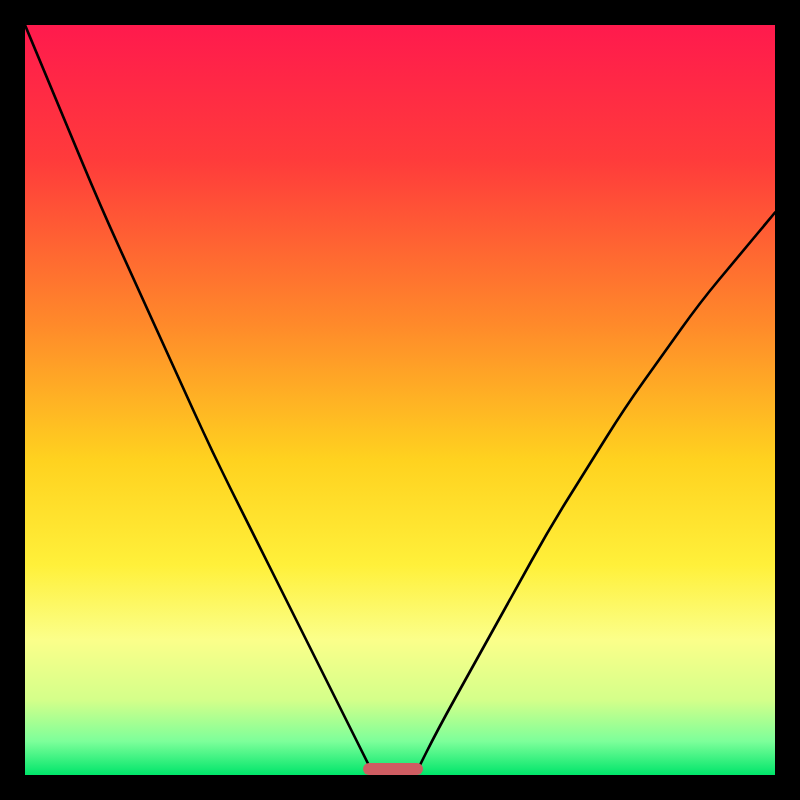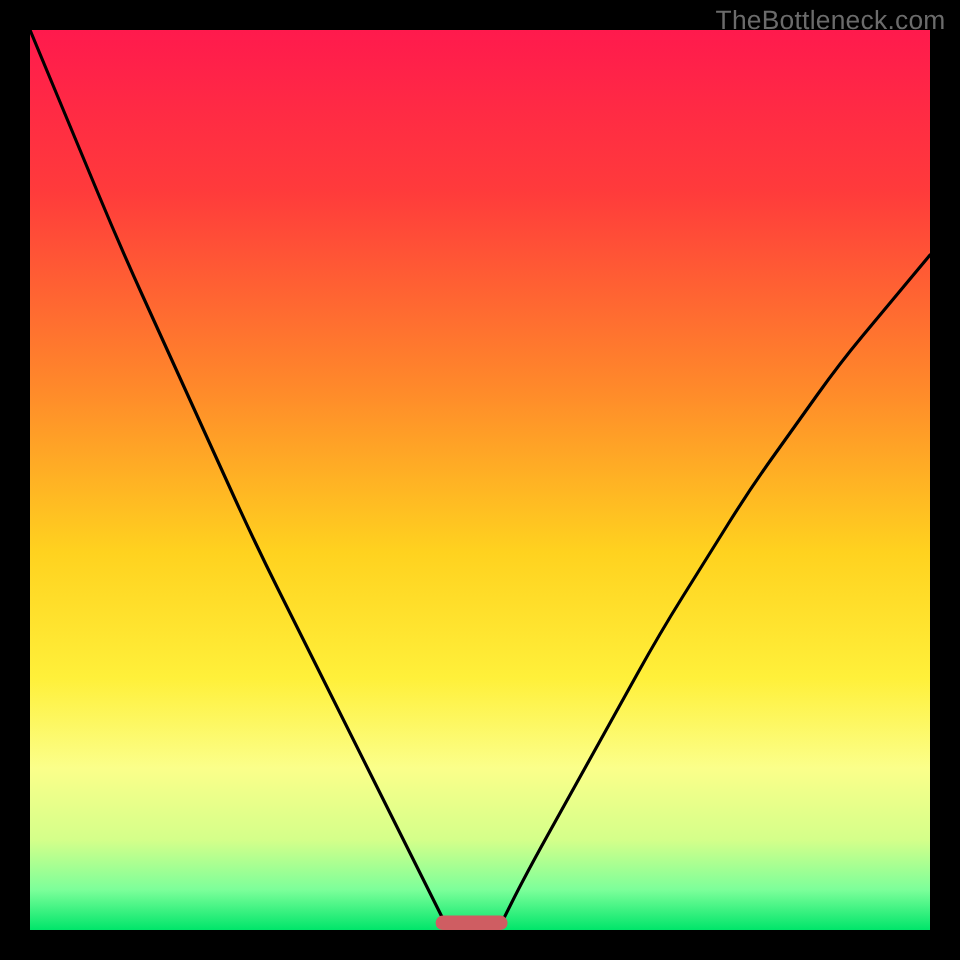--- a/index.html
+++ b/index.html
@@ -46,21 +46,20 @@
     height: 12px;
     border-radius: 6px;
     background: #cf5d62;
   }
 </style>
 </head>
 <body>
 
 <div class="frame">
 
-  <div class="watermark">TheBottleneck.com</div>
 
   <div class="plot-area">
 
     <svg class="gradient" viewBox="0 0 100 100" preserveAspectRatio="none">
       <defs>
         <linearGradient id="bg" x1="0" y1="0" x2="0" y2="1">
             <stop offset="0.00%" stop-color="#ff1a4d"></stop>
             <stop offset="18.00%" stop-color="#ff3b3b"></stop>
             <stop offset="40.00%" stop-color="#ff8a2a"></stop>
             <stop offset="58.00%" stop-color="#ffd21f"></stop>

